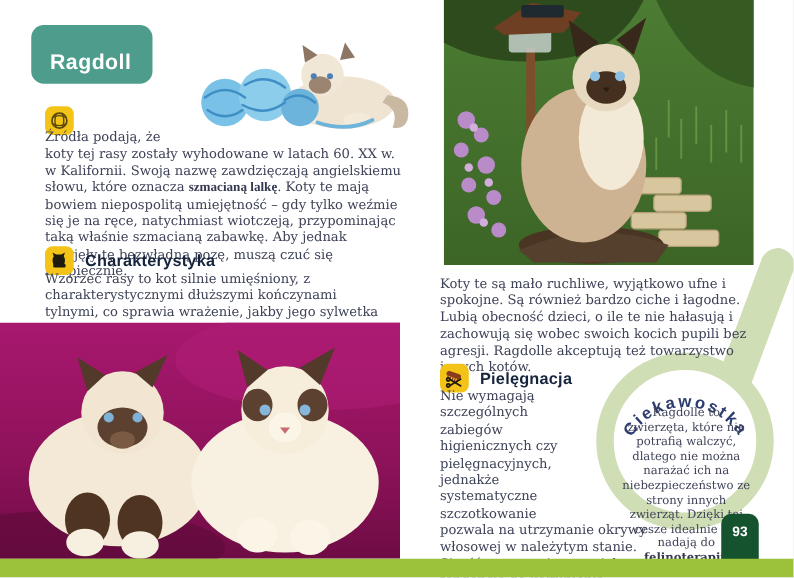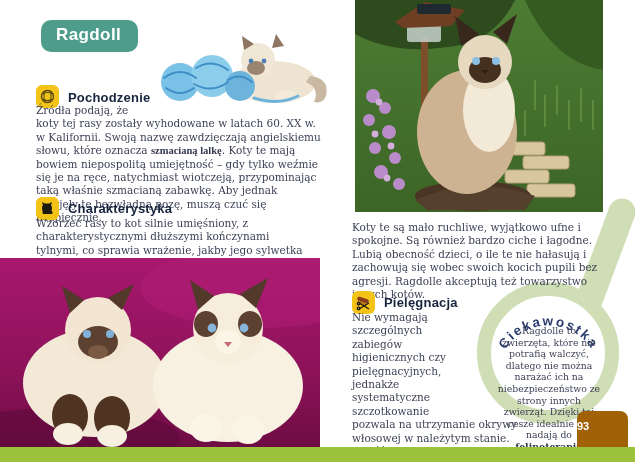--- a/index.html
+++ b/index.html
@@ -2,21 +2,21 @@
 <html><head>
 <meta charset="utf-8">
 <style>
   html,body{margin:0;padding:0;background:#e8e8e8;}
   .page{position:relative;width:635px;height:462px;background:#ffffff;overflow:hidden;
         font-family:"Liberation Sans",sans-serif;}
   .abs{position:absolute;}
 
   
   .breed-badge{left:25px;top:20px;background:#4e9d8c;color:#fff;font-weight:bold;
-International    font-size:17px;letter-spacing:.4px;padding:5px 17px 7px 15px;border-radius:10px;margin-left:16px;}
+International    font-size:17px;letter-spacing:.4px;padding:20px 17px 7px 15px;border-radius:10px;}
   .breed-badge{font-size:17px;}
   .subtitle{left:38px;top:59px;font-size:10px;color:#4b4b4b;letter-spacing:.4px;}
 
   
   .sec-icon{width:23px;height:23px;background:#f3c317;border-radius:6px;
             display:flex;align-items:center;justify-content:center;}
   .sec-head{font-size:13px;font-weight:bold;color:#16243d;letter-spacing:.2px;}
 
   
   .body-txt{font-family:"DejaVu Serif","Liberation Serif",serif;font-size:10.5px;
@@ -28,23 +28,23 @@
 
   
   .fact-ring{left:478px;top:283px;width:141px;height:141px;}
   .fact-body{left:497px;top:325px;width:104px;text-align:center;
              font-family:"DejaVu Serif","Liberation Serif",serif;font-size:9.3px;
              line-height:11.6px;color:#3e4257;}
   .fact-body b{color:#343850;}
 
   
   .bottom-bar{left:0;top:447px;width:635px;height:15px;background:#9cc23c;}
-  .page-tab{left:577px;top:411px;width:51px;height:40px;background:#a16207;
+  .page-tab{left:577px;top:411px;width:30px;height:40px;background:#14532d;
             border-radius:8px 8px 0 0;color:#fff;font-weight:bold;font-size:11px;
-            padding-top:9px;box-sizing:border-box;}
+            text-align:center;padding-top:9px;box-sizing:border-box;}
 </style>
 </head>
 <body>
 
 <div class="page">
 
   <svg class="abs" style="left:0;top:0;" width="635" height="462">
     <line x1="578" y1="330" x2="622" y2="212" stroke="#cfdeb4" stroke-width="27" stroke-linecap="round"></line>
     <circle cx="548" cy="353" r="64" fill="#ffffff" stroke="#cfdeb4" stroke-width="14"></circle>
   </svg>
@@ -70,21 +70,20 @@
     <path d="M18 54 q16-12 32 0 M20 64 q14 10 28 0 M50 44 q16-10 32 2 M48 60 q18 10 34-2 M82 56 q12-8 24 2" stroke="#3f8fc6" stroke-width="2" fill="none" stroke-linecap="round"></path>
     <path d="M108 74 q24 8 44-2" stroke="#6db4dd" stroke-width="3" fill="none" stroke-linecap="round"></path>
   </svg>
 
   <div class="abs sec-icon" style="left:36px;top:85px;">
     <svg width="15" height="15" viewBox="0 0 15 15">
       <circle cx="7.5" cy="7.5" r="6" fill="none" stroke="#5a4a10" stroke-width="1.4"></circle>
       <path d="M2.5 5 q5-3 10 0 M2.5 10 q5 3 10 0 M5 1.8 q-2 5.7 0 11.4 M10 1.8 q2 5.7 0 11.4" stroke="#5a4a10" stroke-width="1.1" fill="none"></path>
     </svg>
   </div>
-  <div class="abs sec-head" style="left:68px;top:90px;">Pochodzenie</div>
   <div class="abs body-txt" style="left:36px;top:104px;width:285px;">
     <span style="float:right;width:168px;height:10px;"></span>
     <span>Źródła podają, że koty tej rasy zostały wyhodowane w latach 60. XX w. w Kalifornii. Swoją nazwę zawdzięczają angielskiemu słowu, które oznacza </span><b>szmacianą lalkę</b><span>. Koty te mają bowiem niepospolitą umiejętność – gdy tylko weźmie się je na ręce, natychmiast wiotczeją, przypominając taką właśnie szmacianą zabawkę. Aby jednak przyjęły tę bezwładną pozę, muszą czuć się bezpiecznie.</span>
   </div>
 
   <div class="abs sec-icon" style="left:36px;top:197px;">
     <svg width="15" height="15" viewBox="0 0 15 15">
       <path d="M3 4 L2 1 L5 2.5 L9 2.5 L12 1 L11 4 q2 3 0 7 L3 11 q-2-4 0-7 z" fill="#1d1a10"></path>
       <rect x="2.5" y="10" width="10" height="3" rx="1.2" fill="#1d1a10"></rect>
     </svg>

